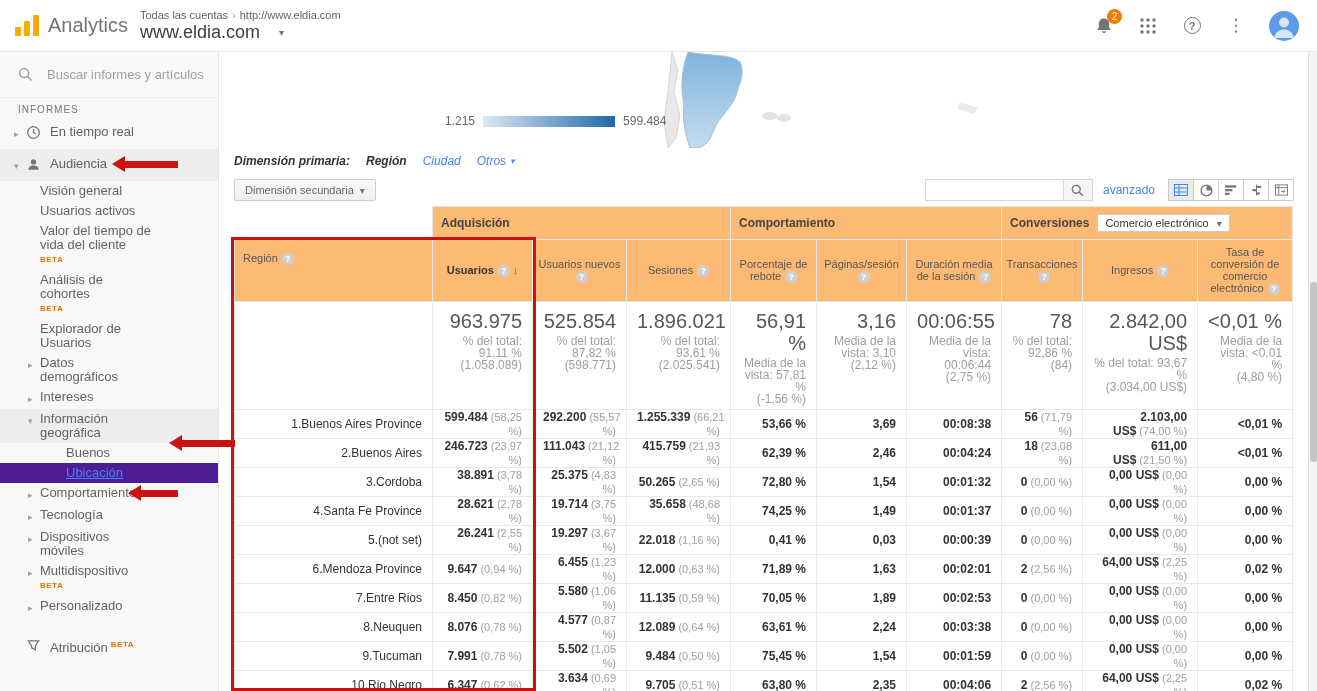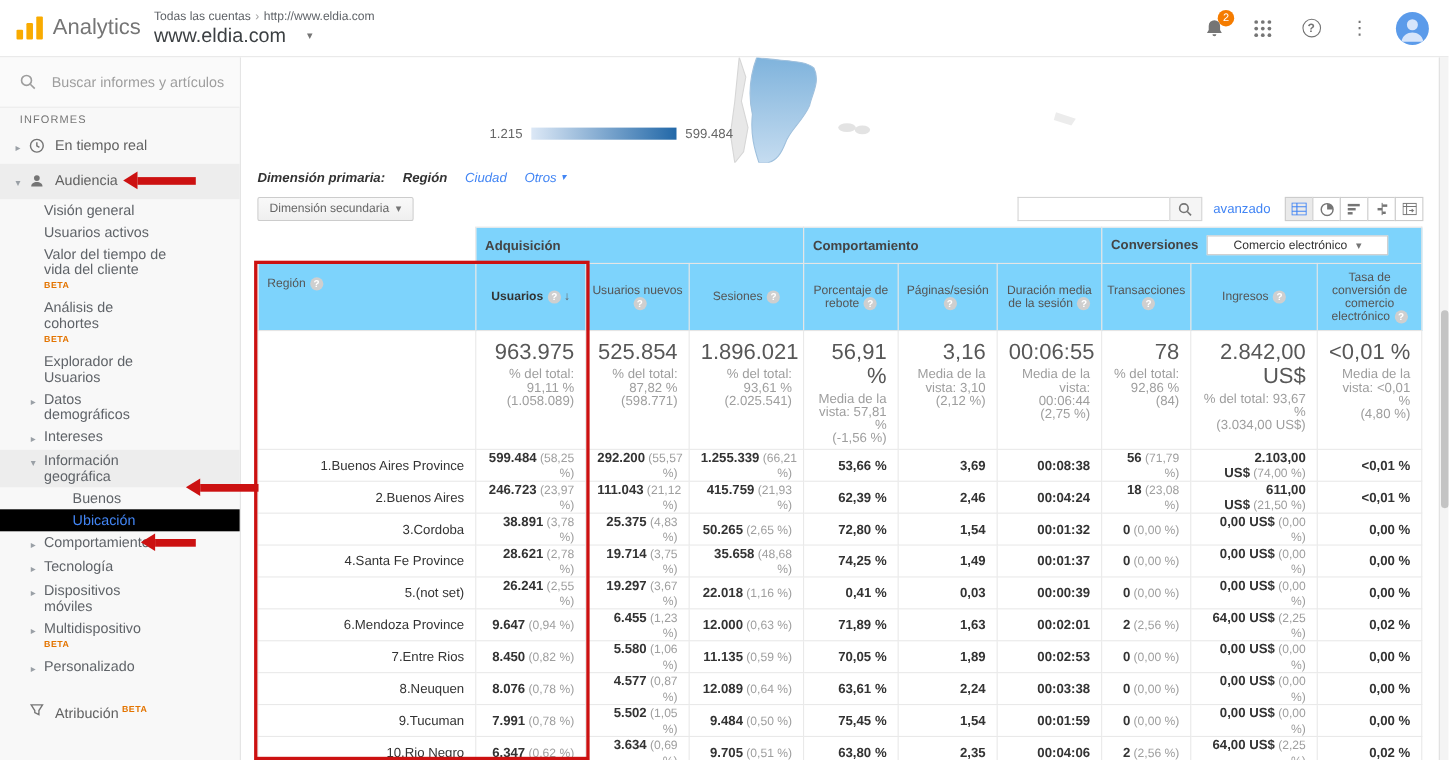--- a/index.html
+++ b/index.html
@@ -39,21 +39,21 @@
   .section-label{font-size:10px;color:#757575;letter-spacing:1px;padding:6px 0 2px 18px;}
   .nav-item{display:flex;align-items:flex-start;padding:3px 4px 3px 14px;font-size:13px;line-height:14px;color:#5f6368;cursor:pointer;}
   .nav-item.lvl0{padding-top:8px;padding-bottom:8px;color:#616161;}
   .nav-item.lvl1{padding-left:28px;}
   .nav-item.lvl2{padding-left:54px;}
   .nav-item.gap{margin-top:12px;}
   .nav-caret{width:12px;flex:none;font-size:9px;color:#9aa0a6;padding-top:2px;}
   .nav-icon{width:24px;flex:none;display:flex;}
   .nav-label{max-width:112px;}
   .lvl0 .nav-label{max-width:150px;}
-  .nav-item.active{background:#000000;color:var(--blue);}
+  .nav-item.active{background:#4c1d95;color:var(--blue);text-decoration:underline;}
   .nav-item.shaded{background:#ededed;}
   .beta-block{display:block;font-size:8px;color:var(--beta);letter-spacing:.5px;margin-top:1px;font-weight:bold;}
   .beta-sup{font-size:8px;color:var(--beta);vertical-align:super;margin-left:3px;letter-spacing:.5px;font-weight:bold;}
 
   
   main{position:absolute;left:220px;top:52px;right:9px;bottom:0;background:#fff;overflow:hidden;}
   .map-strip{position:relative;height:96px;}
   .legend{position:absolute;left:225px;top:62px;display:flex;align-items:center;gap:8px;font-size:12px;color:#666;}
   .legend-bar{width:132px;height:11px;background:linear-gradient(to right,var(--leg1),var(--leg2));}
 
@@ -73,31 +73,31 @@
   .tb-search-btn{width:30px;height:22px;border:1px solid #d5d5d5;background:#f5f5f5;
                  display:flex;align-items:center;justify-content:center;cursor:pointer;padding:0;}
   .advanced{color:var(--blue);font-size:12px;margin:0 14px 0 10px;cursor:pointer;text-decoration:none;}
   .view-group{display:flex;}
   .view-btn{width:26px;height:22px;border:1px solid #ccc;margin-left:-1px;background:#fff;
             display:flex;align-items:center;justify-content:center;cursor:pointer;padding:0;}
   .view-btn.active{background:#eaeaea;}
 
   
   table{border-collapse:collapse;margin-left:14px;table-layout:fixed;width:1058px;font-size:12px;}
-  thead th{background:#7dd3fc;border:1px solid #e5e5e5;font-weight:normal;}
+  thead th{background:#fdba74;border:1px solid #e5e5e5;font-weight:normal;}
   th.gh{font-size:12px;font-weight:bold;color:#444;text-align:left;padding:7px 8px;}
   th.gh.blank{background:#fff;border-top:none;border-left:none;}
   th.ch{font-size:11px;color:#555;text-align:center;vertical-align:middle;padding:6px 3px;height:58px;}
   th.ch.region{text-align:left;vertical-align:top;padding:12px 8px;}
   th.ch.sorted .hl{font-weight:bold;color:#333;}
   .sort-arrow{margin-left:3px;color:#666;font-size:11px;}
   .help{display:inline-block;width:12px;height:12px;border-radius:50%;background:#cfcfcf;color:#fff;
         font-size:9px;line-height:12px;text-align:center;margin-left:4px;font-weight:bold;}
   .ecom-select{display:inline-flex;align-items:center;gap:8px;border:1px solid #ccc;background:#fff;
-               padding:2px 23px;font-size:11px;font-weight:normal;color:#333;margin-left:8px;cursor:pointer;}
+               padding:2px 7px;font-size:11px;font-weight:normal;color:#333;margin-left:8px;cursor:pointer;}
   tbody td{border:1px solid #e9e9e9;}
   tr.summary td{height:64px;vertical-align:top;padding:8px 10px 4px;text-align:right;background:#fff;}
   .sum-val{font-size:20px;color:#575757;line-height:22px;}
   .sum-l1,.sum-l2{font-size:12px;color:#9e9e9e;line-height:12px;}
   .sum-l1{margin-top:3px;}
   tr.data-row td{height:27px;padding:0 10px;text-align:right;background:#fff;}
   td.region-cell{text-align:left;}
   .rank{display:inline-block;width:26px;color:#333;}
   .region-name{color:#333;}
   .val{font-weight:bold;color:#333;}

